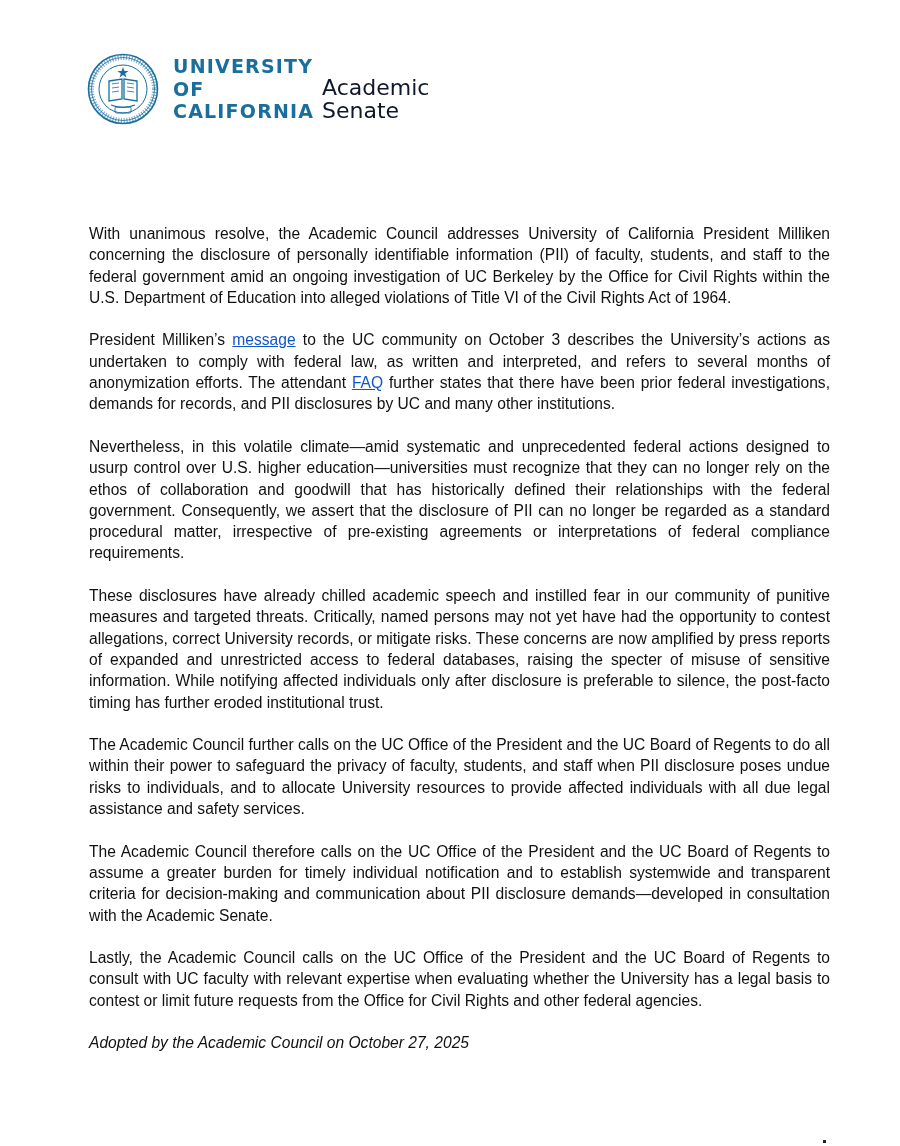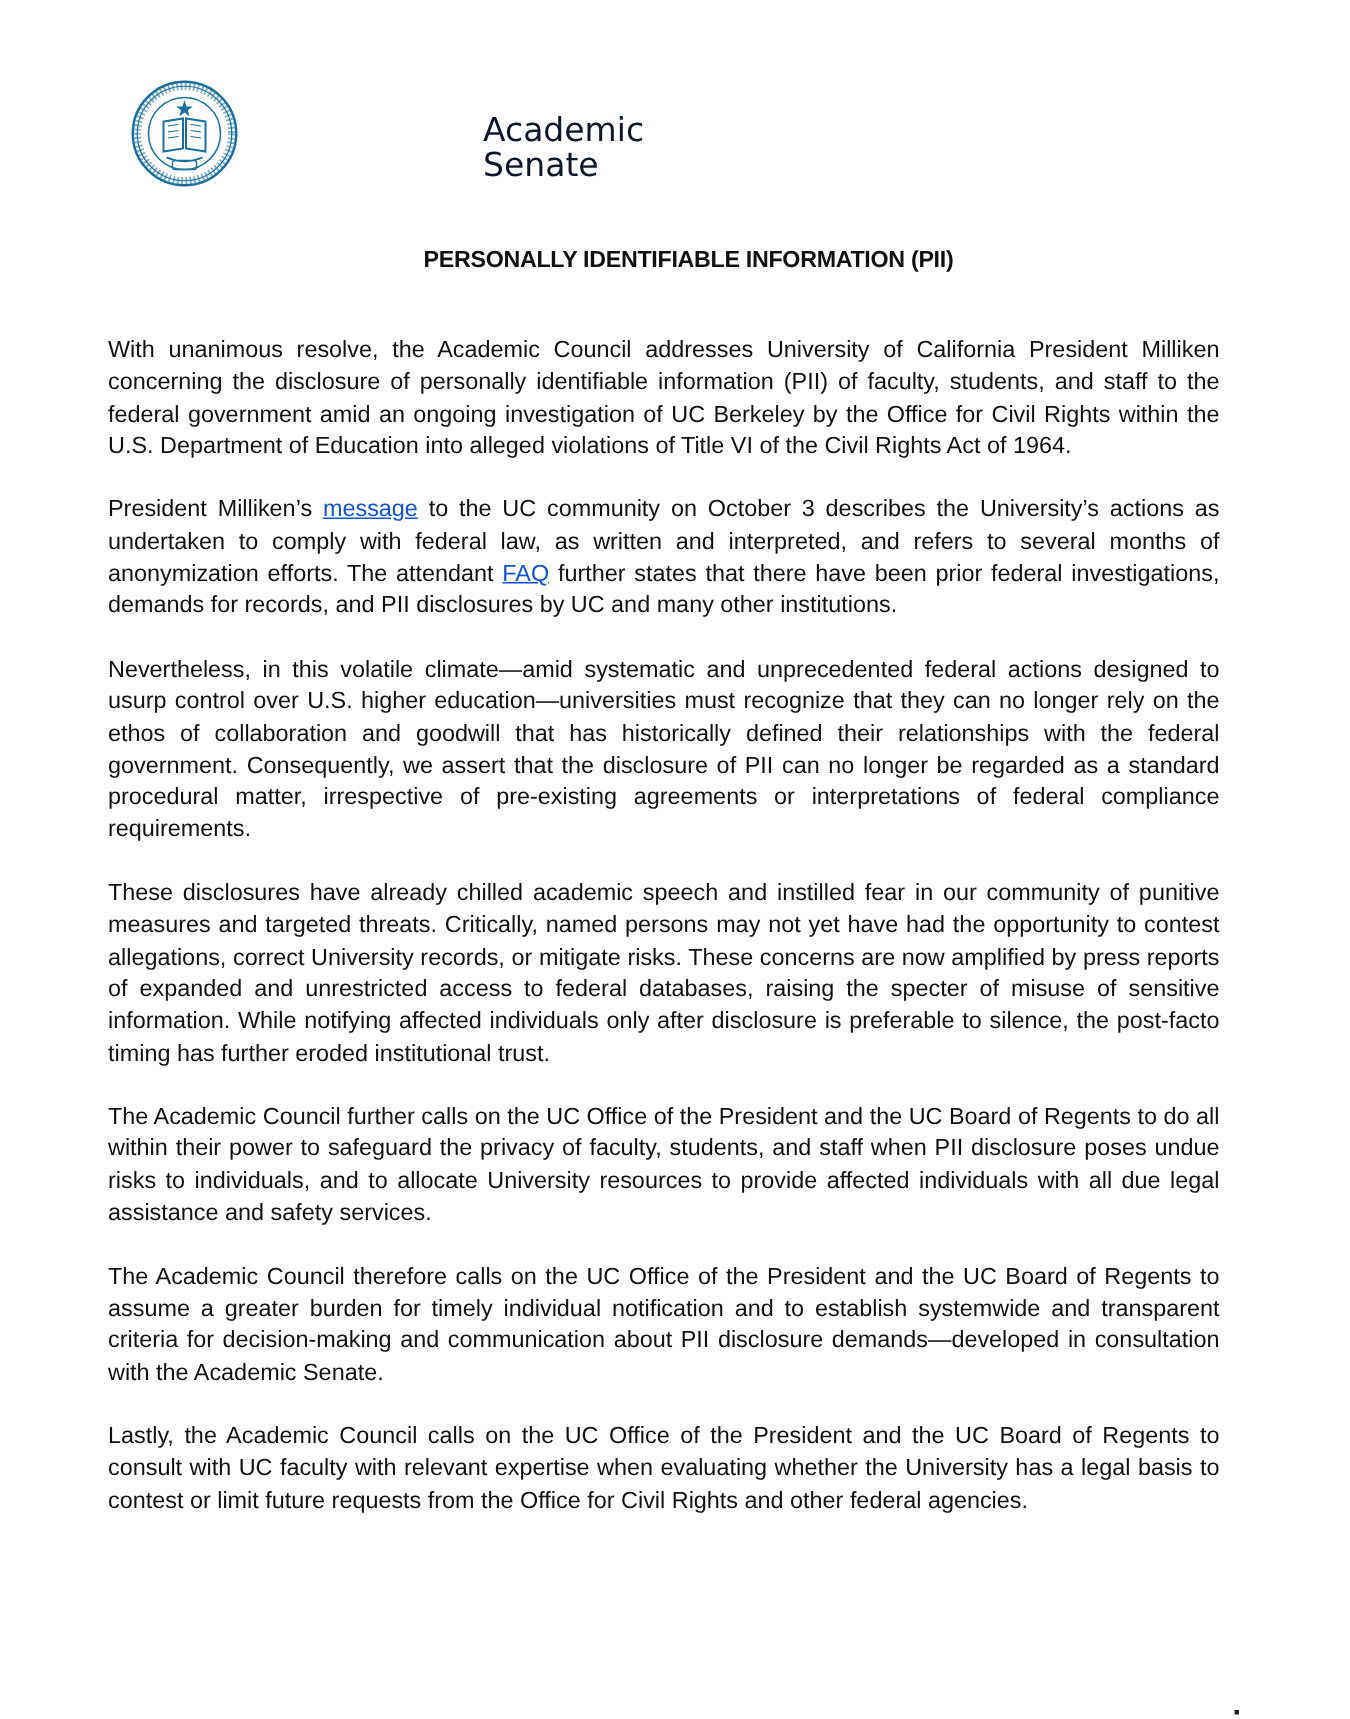--- a/index.html
+++ b/index.html
@@ -6,21 +6,21 @@
   body { width: 900px; height: 1146px; overflow: hidden; position: relative;
          font-family: "Liberation Sans", sans-serif; color: #111111; }
   .logo { position: absolute; left: 87px; top: 53px; height: 72px; display: flex; align-items: flex-start; }
   .seal { width: 72px; height: 72px; }
   .wordmark { margin-left: 14px; margin-top: 2px; font-family: "DejaVu Sans", sans-serif;
               color: #1a6e9e; font-size: 19px; line-height: 22.5px; letter-spacing: 1.2px; font-weight: bold; }
   .senate { position: absolute; left: 322px; top: 77px; font-family: "DejaVu Sans", sans-serif;
             color: #0f172a; font-size: 22px; line-height: 22.5px; }
   .title { position: absolute; left: 88px; width: 742px; top: 163px; text-align: center;
            font-weight: bold; font-size: 15.5px; line-height: 21px; letter-spacing: -0.2px; }
-  .body { position: absolute; left: 72px; width: 741px; top: 223px; font-size: 15.6px; line-height: 21.3px; }
+  .body { position: absolute; left: 89px; width: 741px; top: 223px; font-size: 15.6px; line-height: 21.3px; }
   .body p { margin: 0 0 21.3px 0; text-align: justify; }
   .body p.signature { font-style: italic; text-align: left; }
   a.link { color: #1155cc; }
   .pagemark { position: absolute; left: 823px; top: 1140px; width: 3px; height: 3px; background: #222; }
 </style>
 </head>
 <body>
 
 <div class="logo">
   <svg class="seal" viewBox="0 0 72 72">
@@ -33,33 +33,38 @@
     <path d="M50 28 L37 26 L37 46 L50 48 Z" fill="none" stroke="#1a6e9e" stroke-width="1.3"></path>
     <line x1="25" y1="31" x2="32" y2="30" stroke="#1a6e9e" stroke-width="0.8"></line>
     <line x1="25" y1="35" x2="32" y2="34" stroke="#1a6e9e" stroke-width="0.8"></line>
     <line x1="25" y1="39" x2="32" y2="38" stroke="#1a6e9e" stroke-width="0.8"></line>
     <line x1="40" y1="30" x2="47" y2="31" stroke="#1a6e9e" stroke-width="0.8"></line>
     <line x1="40" y1="34" x2="47" y2="35" stroke="#1a6e9e" stroke-width="0.8"></line>
     <line x1="40" y1="38" x2="47" y2="39" stroke="#1a6e9e" stroke-width="0.8"></line>
     <path d="M24 52 Q36 57 48 52" fill="none" stroke="#1a6e9e" stroke-width="1.2"></path>
     <rect x="28" y="54" width="16" height="6" rx="1.5" fill="none" stroke="#1a6e9e" stroke-width="0.9"></rect>
   </svg>
+  <div class="wordmark">
+    <div>UNIVERSITY</div>
+    <div>OF</div>
+    <div>CALIFORNIA</div>
+  </div>
 </div>
 <div class="senate">
   <div>Academic</div>
   <div>Senate</div>
 </div>
 
 <div class="title">
-  <div>PERSONALLY IDENTIFIABLE INFORMATION (PII)</div>
 </div>
 
 <div class="body">
   <p>With unanimous resolve, the Academic Council addresses University of California President Milliken concerning the disclosure of personally identifiable information (PII) of faculty, students, and staff to the federal government amid an ongoing investigation of UC Berkeley by the Office for Civil Rights within the U.S. Department of Education into alleged violations of Title VI of the Civil Rights Act of 1964.</p>
   <p><span>President Milliken’s </span><a class="link" href="#">message</a><span> to the UC community on October 3 describes the University’s actions as undertaken to comply with federal law, as written and interpreted, and refers to several months of anonymization efforts. The attendant </span><a class="link" href="#">FAQ</a><span> further states that there have been prior federal investigations, demands for records, and PII disclosures by UC and many other institutions.</span></p>
   <p>Nevertheless, in this volatile climate—amid systematic and unprecedented federal actions designed to usurp control over U.S. higher education—universities must recognize that they can no longer rely on the ethos of collaboration and goodwill that has historically defined their relationships with the federal government. Consequently, we assert that the disclosure of PII can no longer be regarded as a standard procedural matter, irrespective of pre-existing agreements or interpretations of federal compliance requirements.</p>
   <p>These disclosures have already chilled academic speech and instilled fear in our community of punitive measures and targeted threats. Critically, named persons may not yet have had the opportunity to contest allegations, correct University records, or mitigate risks. These concerns are now amplified by press reports of expanded and unrestricted access to federal databases, raising the specter of misuse of sensitive information. While notifying affected individuals only after disclosure is preferable to silence, the post-facto timing has further eroded institutional trust.</p>
   <p>The Academic Council further calls on the UC Office of the President and the UC Board of Regents to do all within their power to safeguard the privacy of faculty, students, and staff when PII disclosure poses undue risks to individuals, and to allocate University resources to provide affected individuals with all due legal assistance and safety services.</p>
   <p>The Academic Council therefore calls on the UC Office of the President and the UC Board of Regents to assume a greater burden for timely individual notification and to establish systemwide and transparent criteria for decision-making and communication about PII disclosure demands—developed in consultation with the Academic Senate.</p>
   <p>Lastly, the Academic Council calls on the UC Office of the President and the UC Board of Regents to consult with UC faculty with relevant expertise when evaluating whether the University has a legal basis to contest or limit future requests from the Office for Civil Rights and other federal agencies.</p>
+  <p class="signature">Adopted by the Academic Council on October 27, 2025</p>
 </div>
 
 <div class="pagemark"></div>
 
 </body></html>

